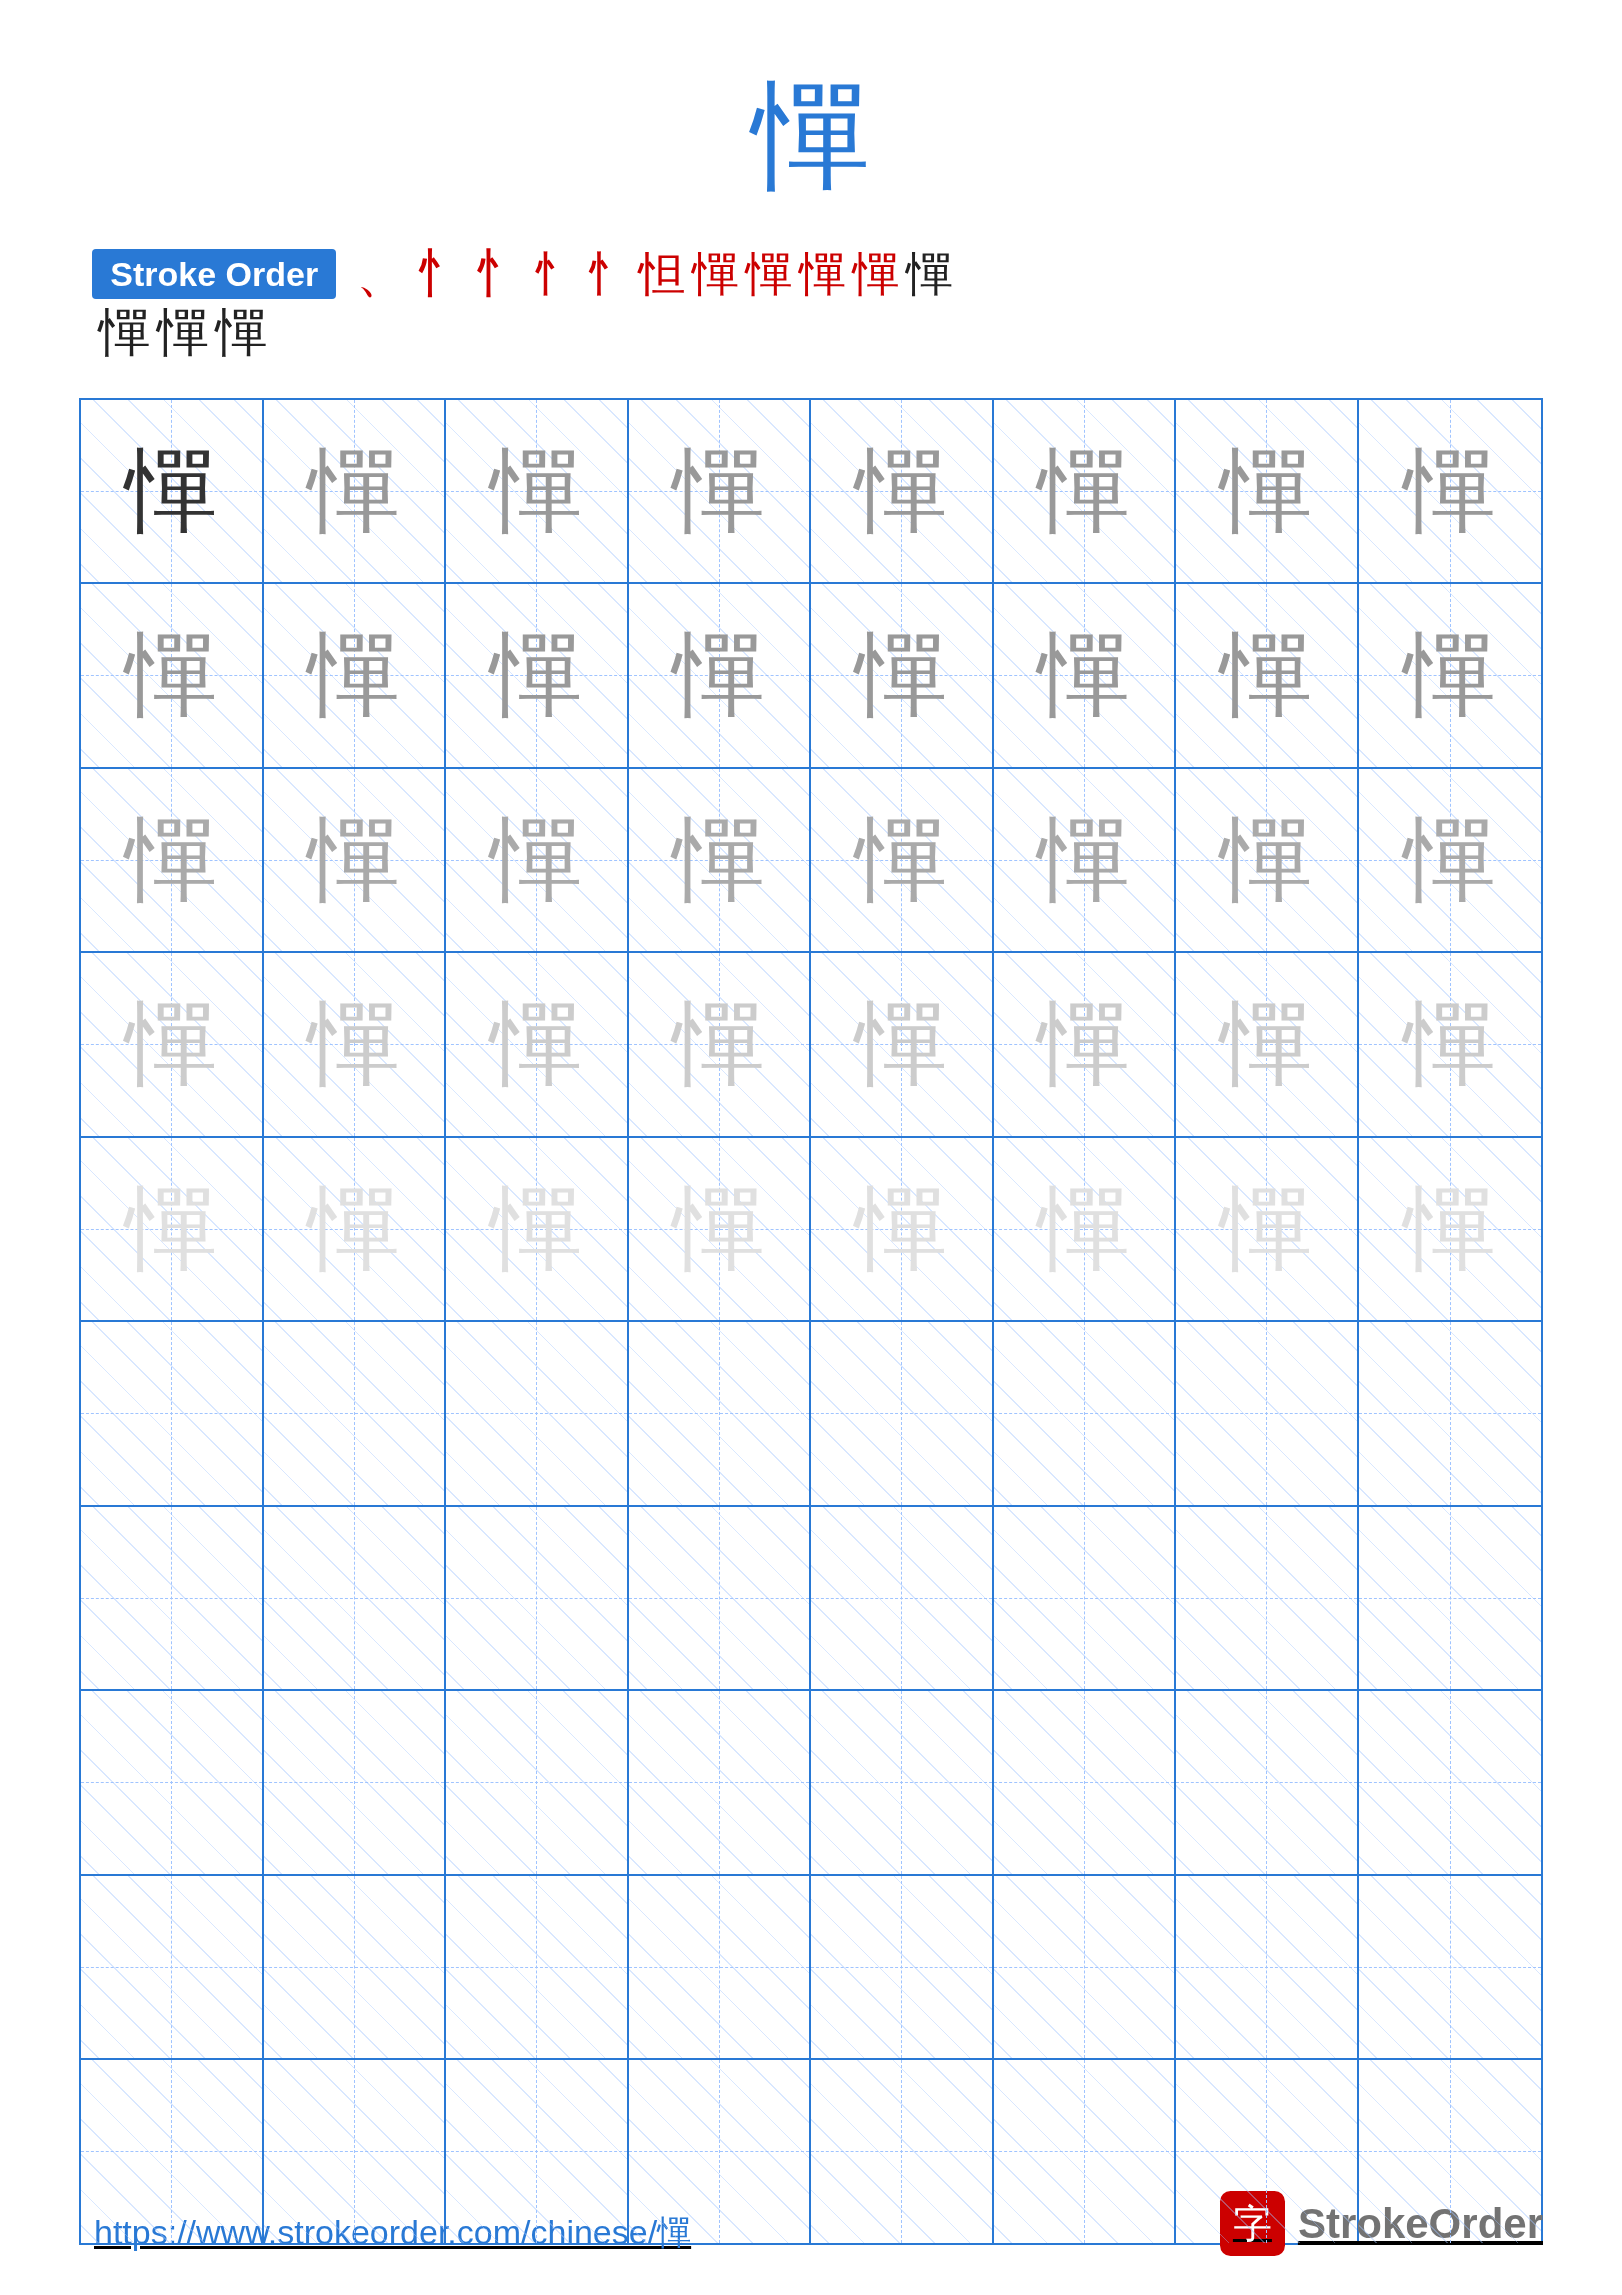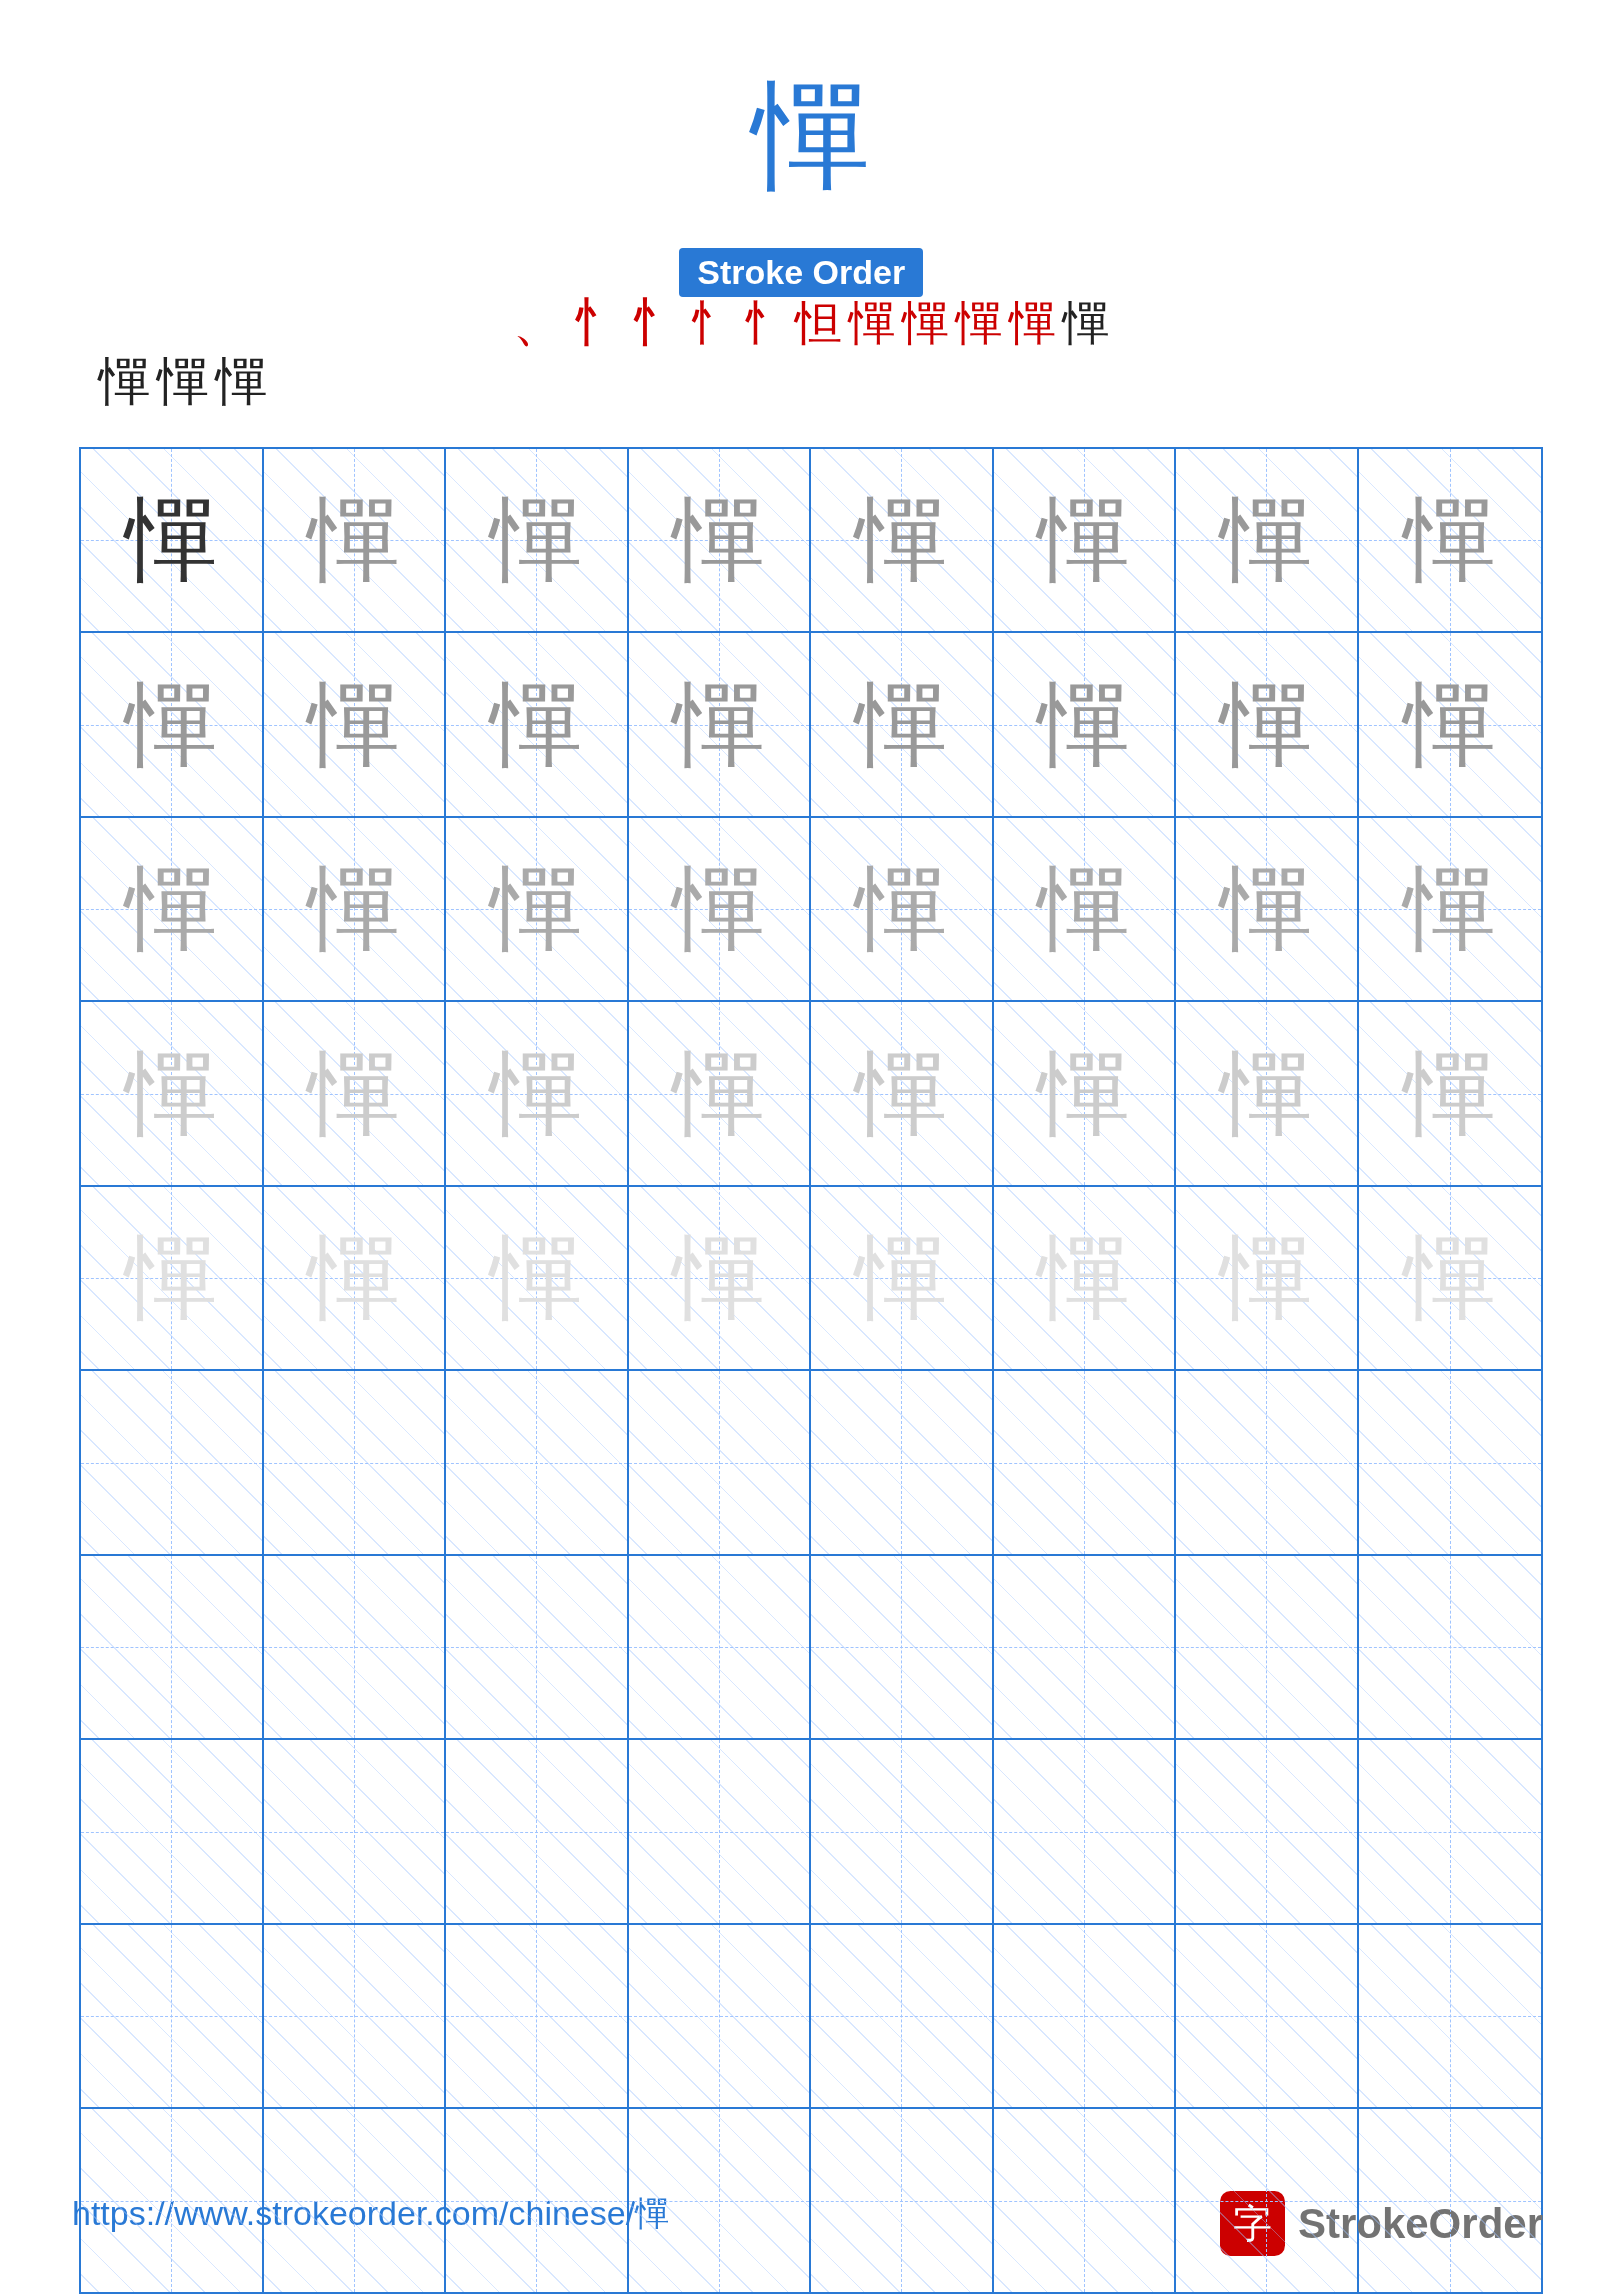--- a/index.html
+++ b/index.html
@@ -51,21 +51,20 @@
       margin-bottom: 39px;
       padding: 0 13px;
     }
 
     .stroke-order-row {
       display: flex;
       align-items: center;
       flex-wrap: wrap;
       gap: 0;
       margin-bottom: 6.5px;
-      flex-direction: column;
     }
 
     .stroke-order-badge {
       background: #2979d5;
       color: white;
       font-size: 34px;
       font-family: 'Arial', sans-serif;
       font-weight: bold;
       padding: 5.2px 18.3px;
       border-radius: 3.9px;
@@ -200,25 +199,26 @@
     }
 
     .cell-char-faint {
       color: #e0e0e0;
     }
 
     
     .footer {
       position: absolute;
       bottom: 39px;
-      left: 72px;
+      left: 94px;
       right: 79px;
       display: flex;
-      align-items: flex-start;
+      align-items: flex-end;
       justify-content: space-between;
+      text-decoration: underline;
     }
 
     .footer-url {
       font-size: 34px;
       color: #2979d5;
       font-family: 'Arial', sans-serif;
     }
 
     .footer-logo {
       display: flex;

